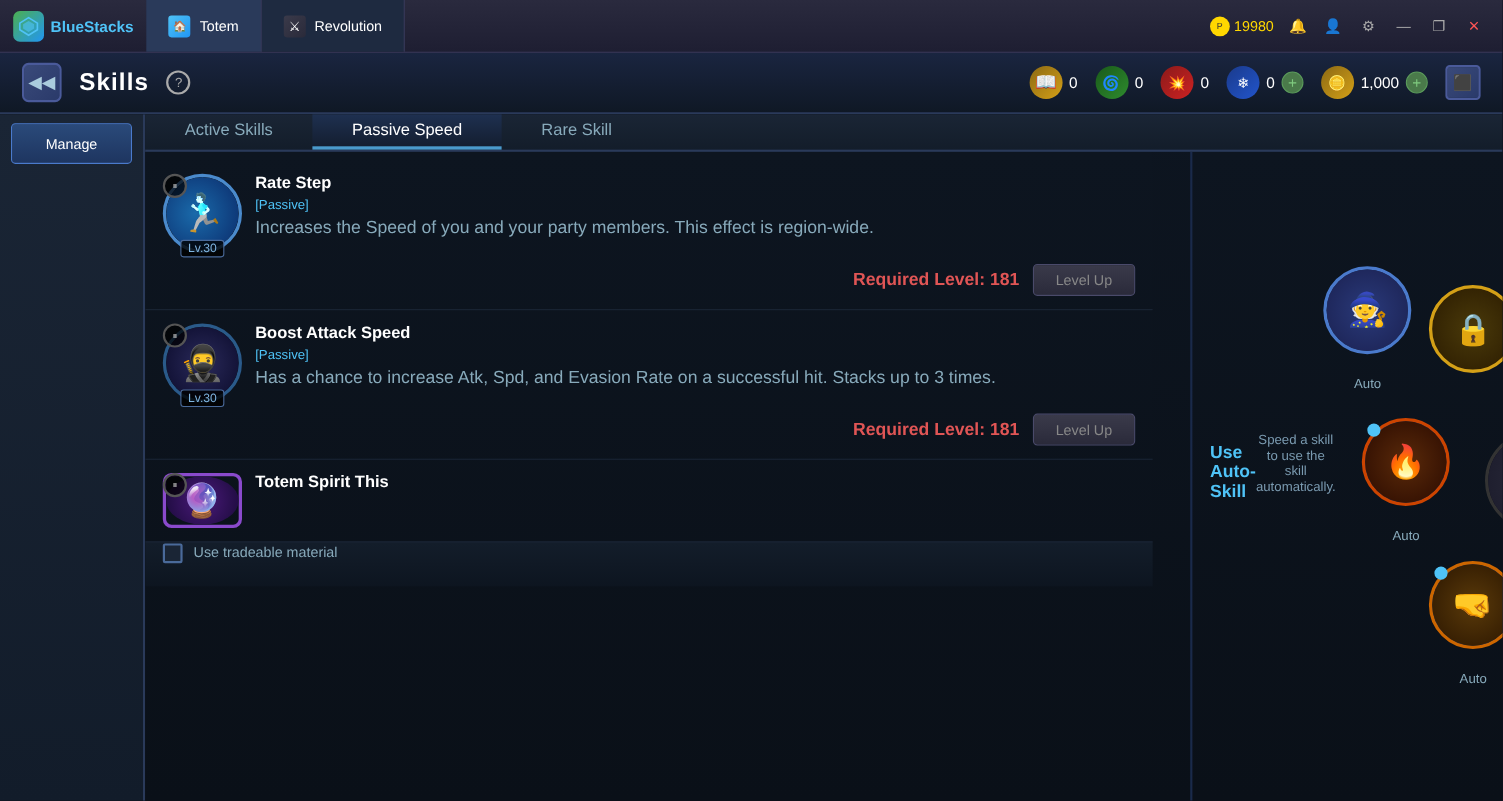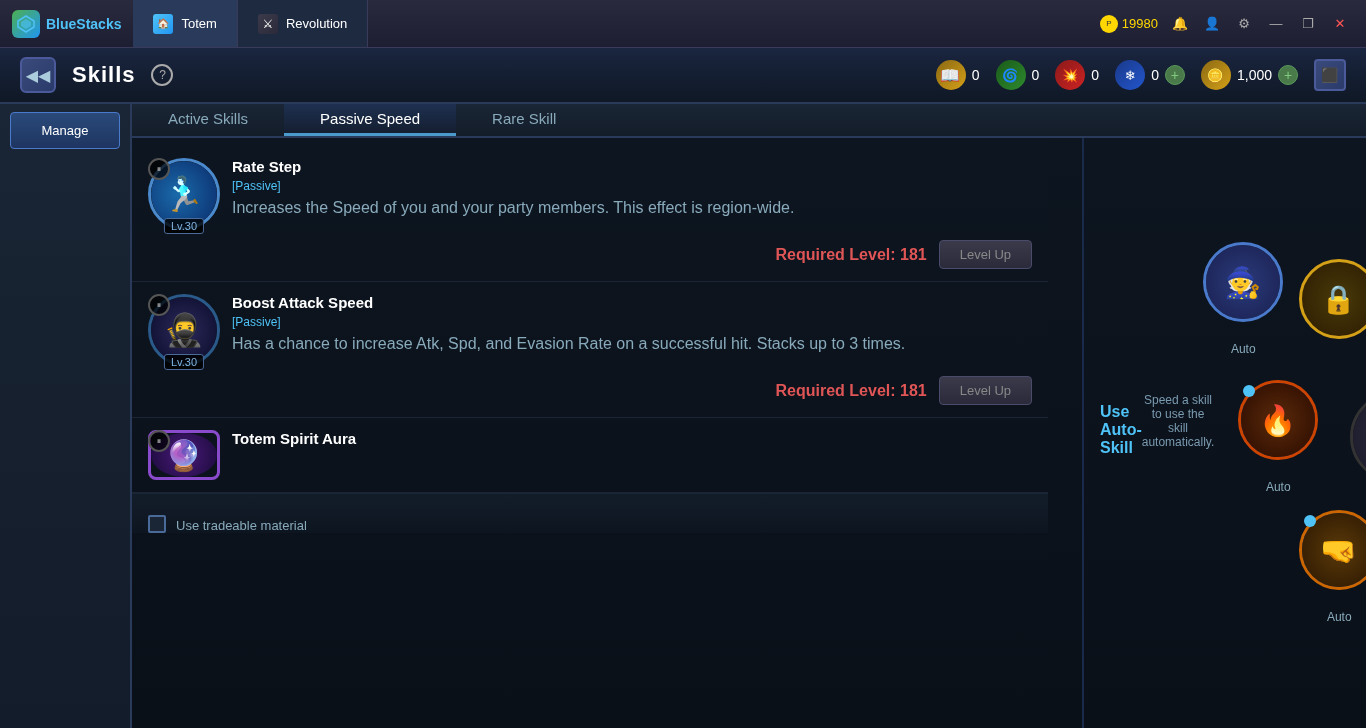--- a/index.html
+++ b/index.html
@@ -239,21 +239,21 @@
       background: linear-gradient(180deg, #3a3a4a, #2a2a3a);
       border: 1px solid #4a4a6a; border-radius: 4px;
       color: #888; font-size: 13px; cursor: pointer;
     }
 
     
     .bottom-bar {
       height: 40px;
       background: linear-gradient(180deg, #131d2a, #0d1520);
       border-top: 1px solid #1a2535;
-      display: flex; align-items: flex-end; padding: 0 16px; gap: 10px;
+      display: flex; align-items: flex-start; padding: 0 16px; gap: 10px;
     }
     .checkbox {
       width: 18px; height: 18px; background: #1a2535;
       border: 2px solid #4a6a9a; border-radius: 2px;
       display: flex; align-items: center; justify-content: center;
       cursor: pointer;
     }
     .checkbox-label { color: #8ab; font-size: 13px; }
 
     
@@ -520,21 +520,21 @@
 
           <div class="skill-entry" style="min-height:60px;">
             <div class="skill-main-row">
               <div class="skill-icon-wrap" style="height:50px;">
                 <div class="skill-icon purple" style="height:50px; width:72px; border-radius:8px; overflow:hidden;">
                   <div class="totem-figure"></div>
                 </div>
                 <div class="pause-badge">⏸</div>
               </div>
               <div class="skill-info">
-                <div class="skill-name">Totem Spirit Aura</div>
+                <div class="skill-name">Totem Spirit This</div>
               </div>
             </div>
           </div>
 
           <div class="bottom-bar">
             <div class="checkbox"></div>
             <span class="checkbox-label">Use tradeable material</span>
           </div>
         </div>
 

